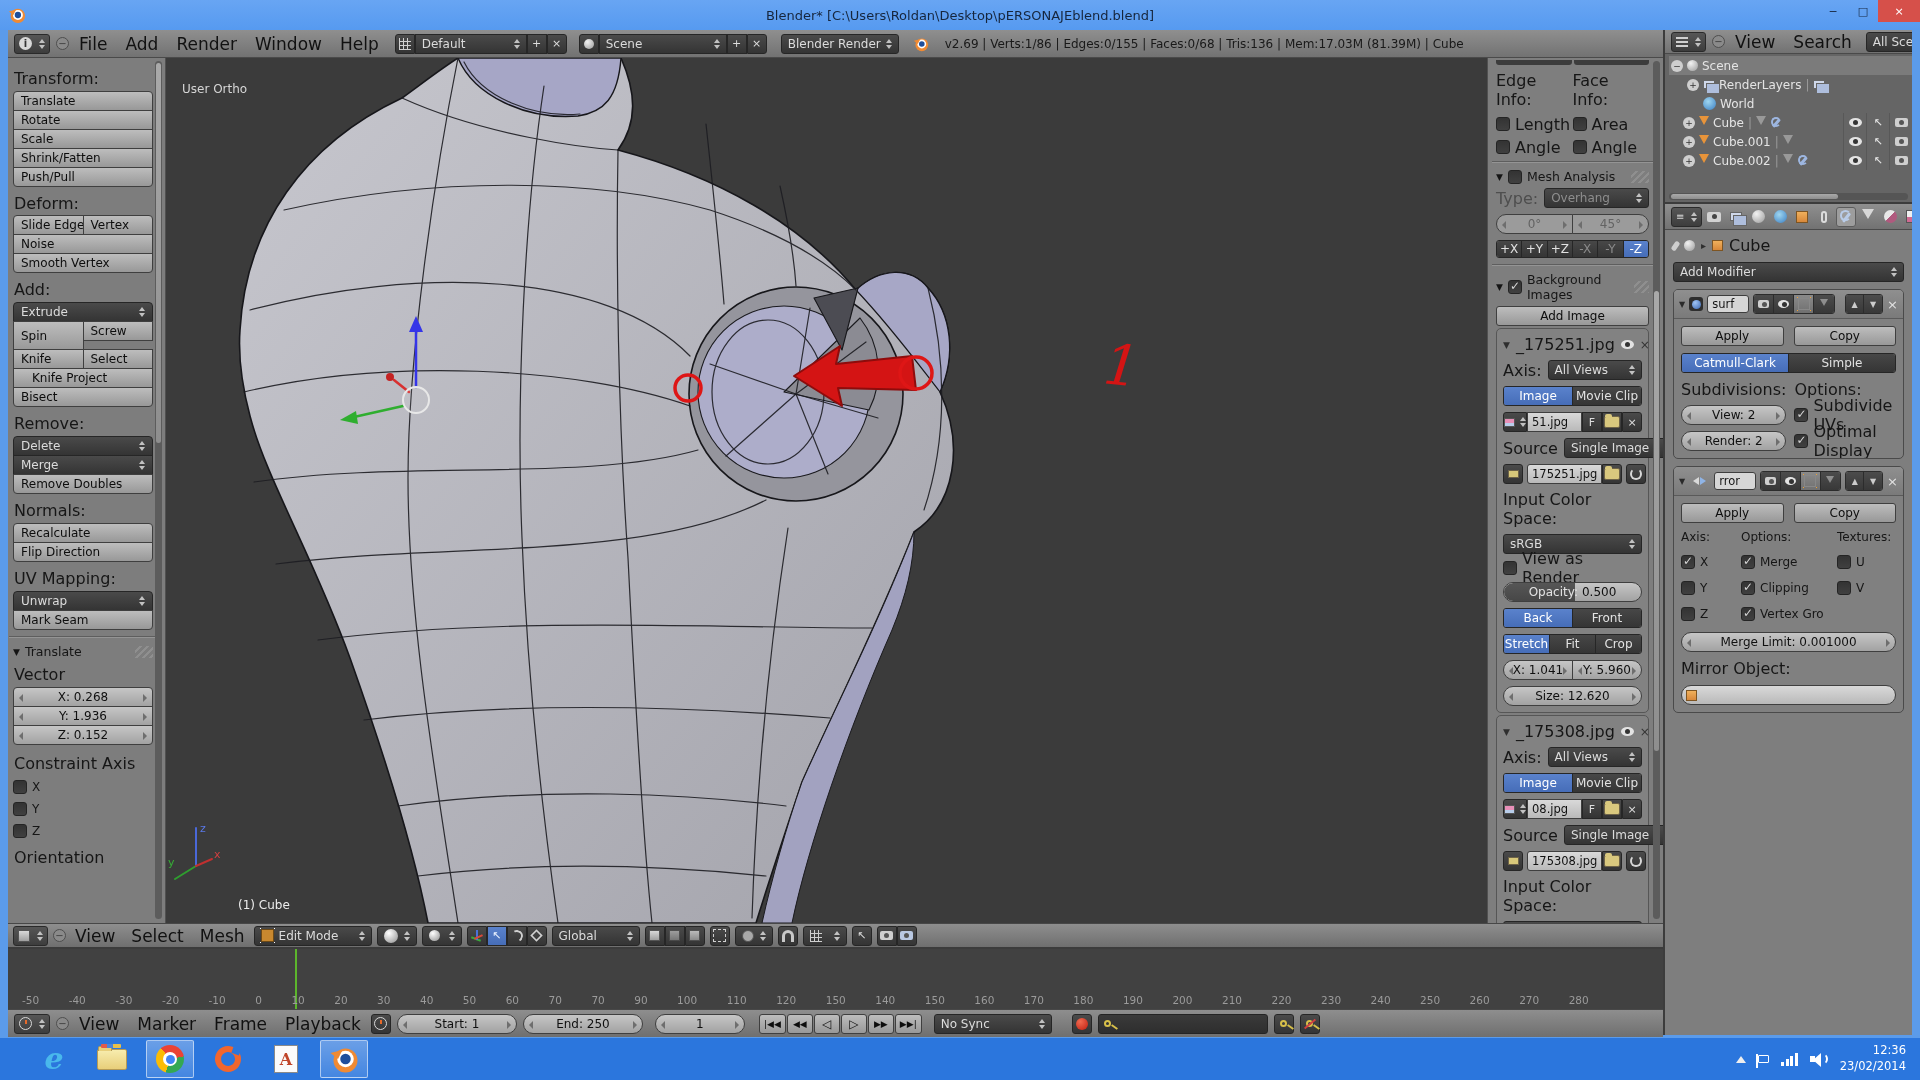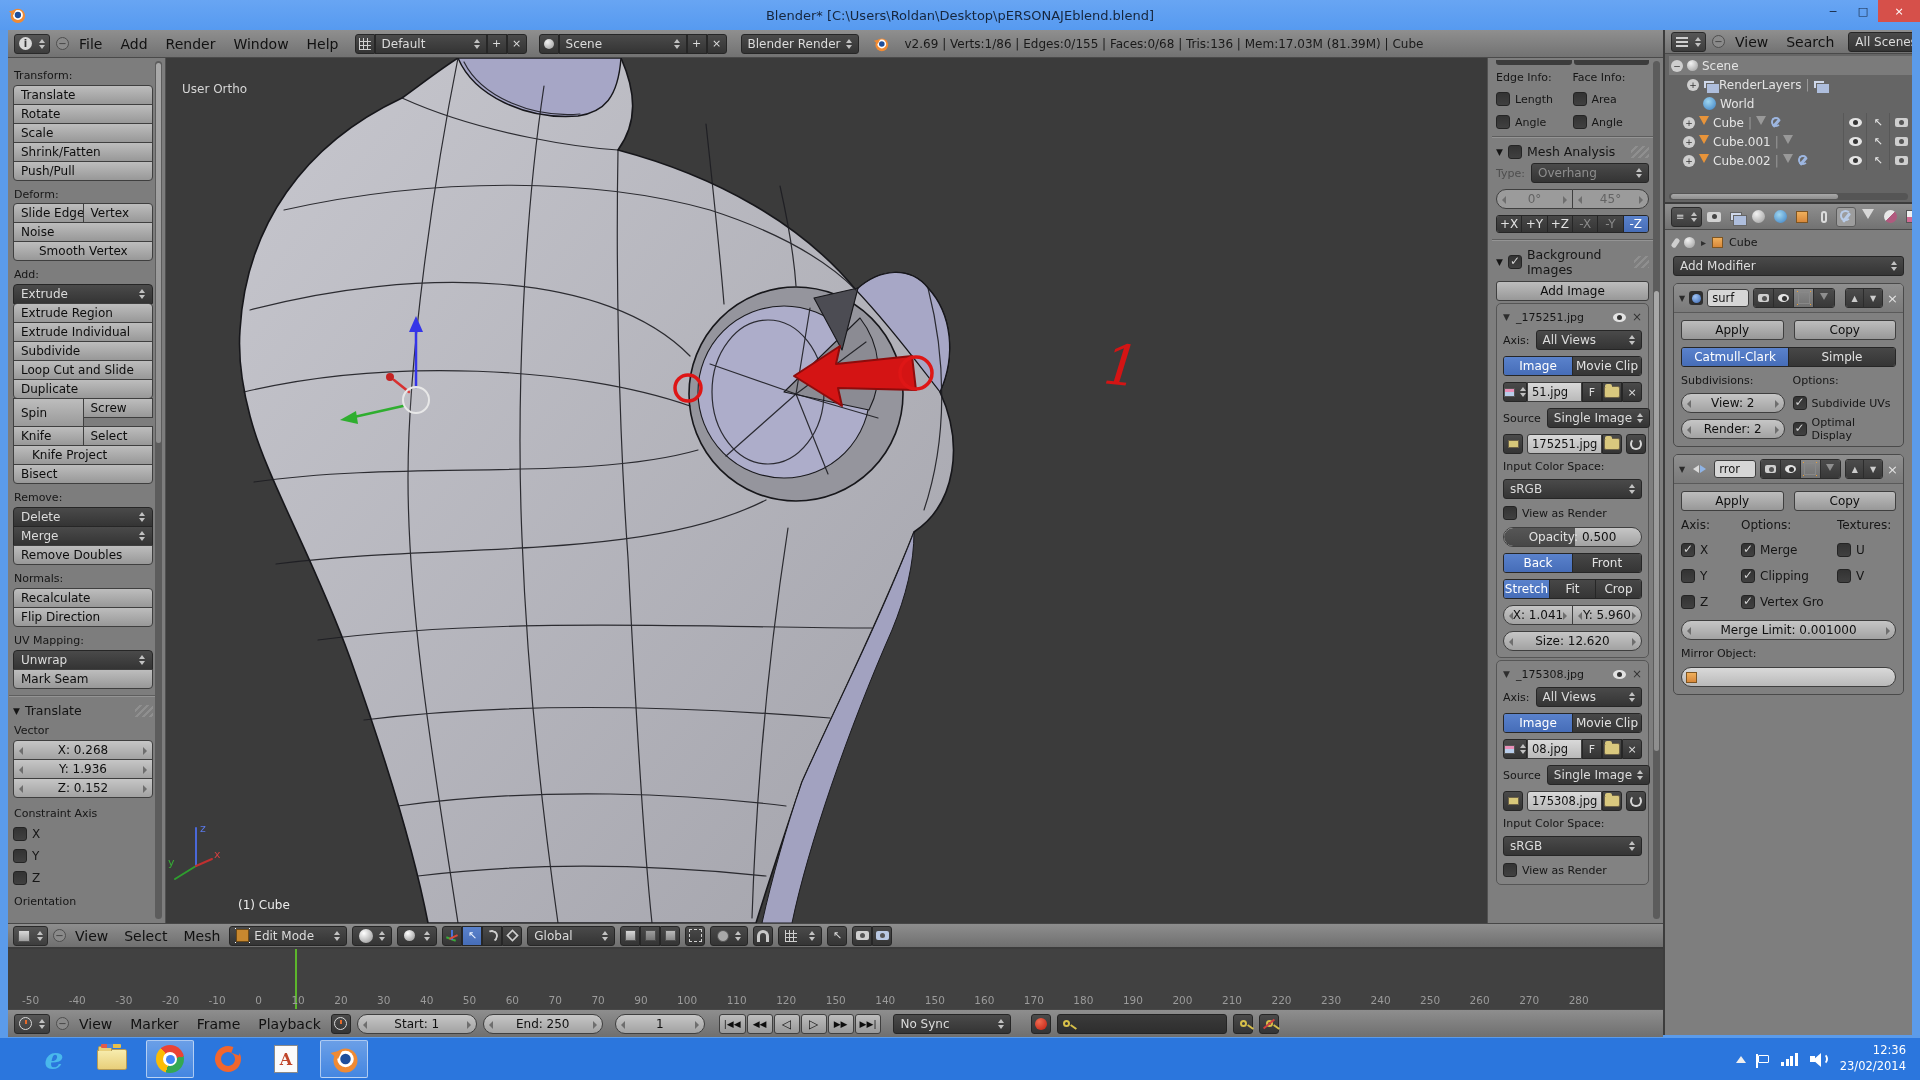--- a/index.html
+++ b/index.html
@@ -8,34 +8,34 @@
 
 
 #titlebar{position:absolute;left:0;top:0;width:1920px;height:30px;background:linear-gradient(#68a5f3,#569af0);display:flex;align-items:center}
 #titlebar .title{position:absolute;left:0;right:0;text-align:center;font-size:13px;color:#16263d}
 .winbtns{position:absolute;right:0;top:0;height:22px;display:flex}
 .winbtn{width:30px;height:22px;display:flex;align-items:center;justify-content:center;font-size:11px;color:#16263d}
 .winbtn.close{width:42px;background:#d6504a;color:#fff}
 
 
 .hbar{background:linear-gradient(#8f8f8f,#727272);border-bottom:1px solid #4a4a4a;display:flex;align-items:center;gap:6px;padding:0 6px}
-.menu{font-size:14px;color:#111;padding:0 4px;white-space:nowrap}
+.menu{font-size:17px;color:#111;padding:0 4px;white-space:nowrap}
 .b{background:linear-gradient(#bdbdbd,#989898);border:1px solid #3f3f3f;border-radius:3px;color:#0d0d0d;font-size:12px;display:flex;align-items:center;justify-content:center;height:20px;white-space:nowrap;overflow:hidden}
 .bd{background:linear-gradient(#4a4a4a,#343434);border:1px solid #262626;border-radius:3px;color:#dcdcdc;font-size:12px;display:flex;align-items:center;height:20px;padding:0 6px;white-space:nowrap}
 .sl{background:linear-gradient(#c6c6c6,#a2a2a2);border:1px solid #3f3f3f;border-radius:10px;color:#101010;font-size:12px;display:flex;align-items:center;justify-content:center;height:20px;position:relative;white-space:nowrap}
 .sl .la,.sl .ra{position:absolute;top:6px;width:0;height:0;border:4px solid transparent}
 .sl .la{left:5px;border-right-color:#6e6e6e;border-left:none}
 .sl .ra{right:5px;border-left-color:#6e6e6e;border-right:none}
 .sl.dis{color:#636363;background:#9b9b9b}
 .ars{display:inline-flex;flex-direction:column;margin-left:auto;gap:2px;padding-left:5px}
 .ars::before{content:"";width:0;height:0;border:3px solid transparent;border-bottom:4px solid #c2c2c2}
 .ars::after{content:"";width:0;height:0;border:3px solid transparent;border-top:4px solid #c2c2c2}
 .chk{width:14px;height:14px;border-radius:3px;background:linear-gradient(#333,#404040);border:1px solid #242424;flex:none;position:relative}
 .chk.on::after{content:"✓";position:absolute;left:1px;top:-2px;font-size:12px;color:#d5d5d5}
-.lab{font-size:11px;color:#161616}
+.lab{font-size:16px;color:#161616}
 .seg{display:flex;border:1px solid #262626;border-radius:3px;overflow:hidden;height:20px}
 .seg>div{flex:1;display:flex;align-items:center;justify-content:center;font-size:12px;color:#e2e2e2;background:linear-gradient(#474747,#353535);border-right:1px solid #262626}
 .seg>div:last-child{border-right:none}
 .seg>div.on{background:linear-gradient(#5a82cc,#466db8);color:#fff}
 .grp{display:flex;flex-direction:column}
 .grp .b,.grp .bd,.grp .sl{border-radius:0;margin-top:-1px;justify-content:flex-start;padding:0 7px}
 .grp .sl{justify-content:center}
 .grp>*:first-child{border-radius:4px 4px 0 0;margin-top:0}
 .grp>*:last-child{border-radius:0 0 4px 4px}
 .grp>*:only-child{border-radius:4px}
@@ -280,34 +280,27 @@
           <span class="b">Shrink/Fatten</span>
           <span class="b">Push/Pull</span>
         </div>
       <div class="lab">Deform:</div>
       <div class="grp">
         <div class="grow">
             <div class="b" style="border-radius:4px 0 0 0;justify-content:flex-start;padding:0 7px">Slide Edge</div>
             <div class="b" style="border-radius:0 4px 0 0;justify-content:flex-start;padding:0 7px">Vertex</div>
           </div>
         <div class="b" style="border-radius:0;margin-top:-1px;justify-content:flex-start;padding:0 7px">Noise</div>
-        <div class="b" style="border-radius:0 0 4px 4px;margin-top:-1px;justify-content:flex-start;padding:0 25px">Smooth Vertex</div>
+        <div class="b" style="border-radius:0 0 4px 4px;margin-top:-1px;justify-content:flex-start;padding:0 7px">Smooth Vertex</div>
       </div>
       <div class="lab">Add:</div>
       <div class="grp">
         <div class="bd" style="border-radius:4px 4px 0 0">
             <span>Extrude</span>
             <span class="ars"></span>
-          </div>
-        <div class="grp" style="margin-top:-1px">
-            <span class="b">Extrude Region</span>
-            <span class="b">Extrude Individual</span>
-            <span class="b">Subdivide</span>
-            <span class="b">Loop Cut and Slide</span>
-            <span class="b">Duplicate</span>
           </div>
         <div class="grow">
             <div class="b" style="border-radius:0;justify-content:flex-start;padding:14px 7px">Spin</div>
             <div class="b" style="border-radius:0;justify-content:flex-start;padding:0 7px">Screw</div>
           </div>
         <div class="grow" style="margin-top:-1px">
             <div class="b" style="border-radius:0;justify-content:flex-start;padding:0 7px">Knife</div>
             <div class="b" style="border-radius:0;justify-content:flex-start;padding:0 7px">Select</div>
           </div>
         <div class="b" style="border-radius:0;margin-top:-1px;justify-content:flex-start;padding:0 18px">Knife Project</div>

